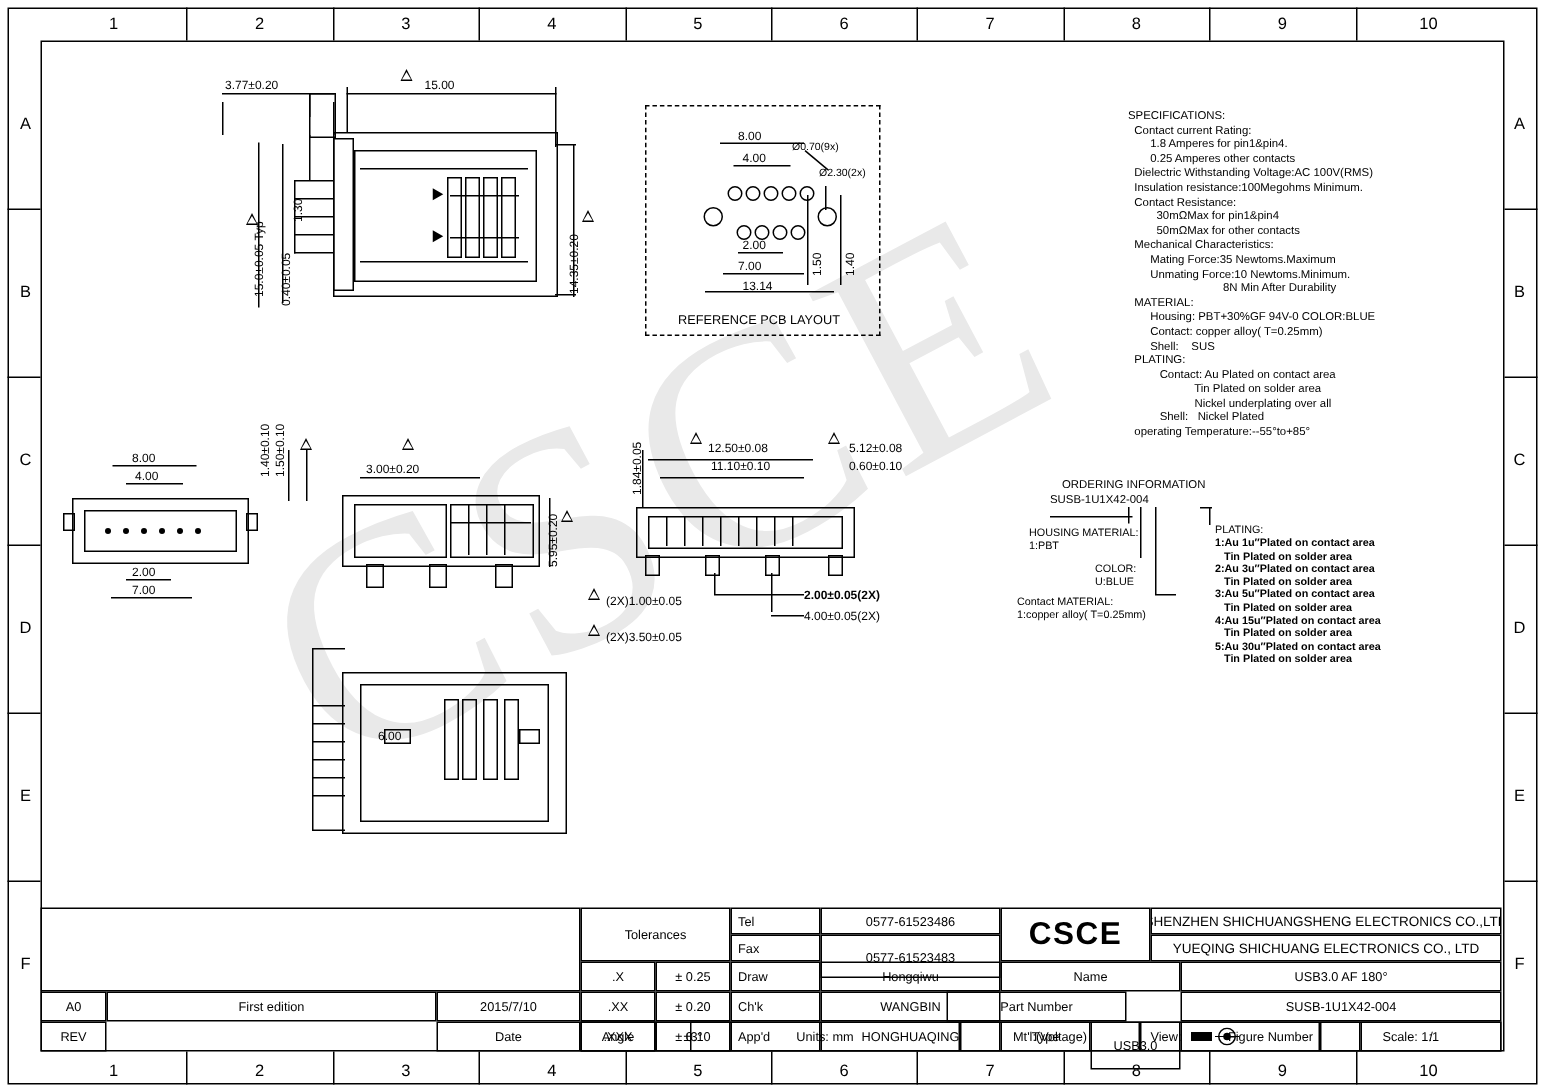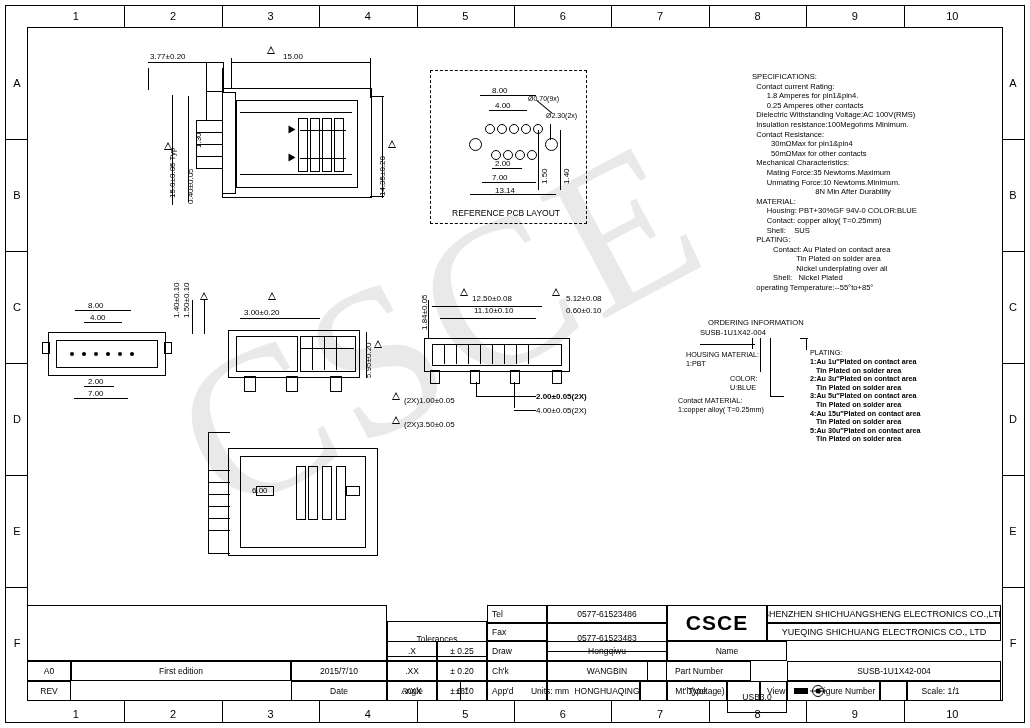--- a/index.html
+++ b/index.html
@@ -387,21 +387,21 @@
 
   <div id="tb">
 
     <div class="c ctr" style="left:0;top:0;width:360px;height:56px;"></div>
     <div class="c ctr" style="left:0;top:56px;width:44px;height:20px;">A0</div>
     <div class="c ctr" style="left:44px;top:56px;width:220px;height:20px;">First edition</div>
     <div class="c ctr" style="left:264px;top:56px;width:96px;height:20px;">2015/7/10</div>
     <div class="c ctr" style="left:0;top:76px;width:44px;height:20px;">REV</div>
     <div class="c ctr" style="left:264px;top:76px;width:96px;height:20px;">Date</div>
 
-    <div class="c ctr" style="left:360px;top:16px;width:100px;height:36px;">Tolerances</div>
+    <div class="c ctr" style="left:360px;top:0;width:100px;height:36px;">Tolerances</div>
     <div class="c ctr" style="left:360px;top:36px;width:50px;height:20px;">.X</div>
     <div class="c ctr" style="left:410px;top:36px;width:50px;height:20px;">± 0.25</div>
     <div class="c ctr" style="left:360px;top:56px;width:50px;height:20px;">.XX</div>
     <div class="c ctr" style="left:410px;top:56px;width:50px;height:20px;">± 0.20</div>
     <div class="c ctr" style="left:360px;top:76px;width:50px;height:20px;">.XXX</div>
     <div class="c ctr" style="left:410px;top:76px;width:50px;height:20px;">± 0.10</div>
 
     <div class="c ctr" style="left:360px;top:76px;width:50px;height:20px;"></div>
 
     <div class="c" style="left:460px;top:36px;width:60px;height:20px;">Draw</div>
@@ -421,21 +421,22 @@
     </div>
 
     <div class="c ctr" style="left:740px;top:0;width:234px;height:18px;">
       <span class="co">SHENZHEN SHICHUANGSHENG ELECTRONICS CO.,LTD</span>
     </div>
     <div class="c ctr" style="left:740px;top:18px;width:234px;height:18px;">
       <span class="co">YUEQING SHICHUANG ELECTRONICS CO., LTD</span>
     </div>
 
     <div class="c ctr" style="left:640px;top:36px;width:120px;height:20px;">Name</div>
-    <div class="c ctr" style="left:620px;top:56px;width:104px;height:20px;">Part Number</div>
+    <div class="c ctr" style="left:760px;top:36px;width:214px;height:20px;">USB3.0 AF 180°</div>
+    <div class="c ctr" style="left:604px;top:56px;width:120px;height:20px;">Part Number</div>
     <div class="c ctr" style="left:760px;top:56px;width:214px;height:20px;">SUSB-1U1X42-004</div>
     <div class="c ctr" style="left:640px;top:76px;width:60px;height:20px;">Type</div>
     <div class="c ctr" style="left:700px;top:76px;width:60px;height:32px;">USB3.0</div>
     <div class="c ctr" style="left:760px;top:76px;width:120px;height:20px;">Figure Number</div>
     <div class="c ctr" style="left:880px;top:76px;width:94px;height:20px;">/</div>
 
     <div class="c ctr" style="left:360px;top:76px;width:50px;height:20px;">Angle</div>
     <div class="c ctr" style="left:410px;top:76px;width:50px;height:20px;">±3°</div>
   </div>
 

